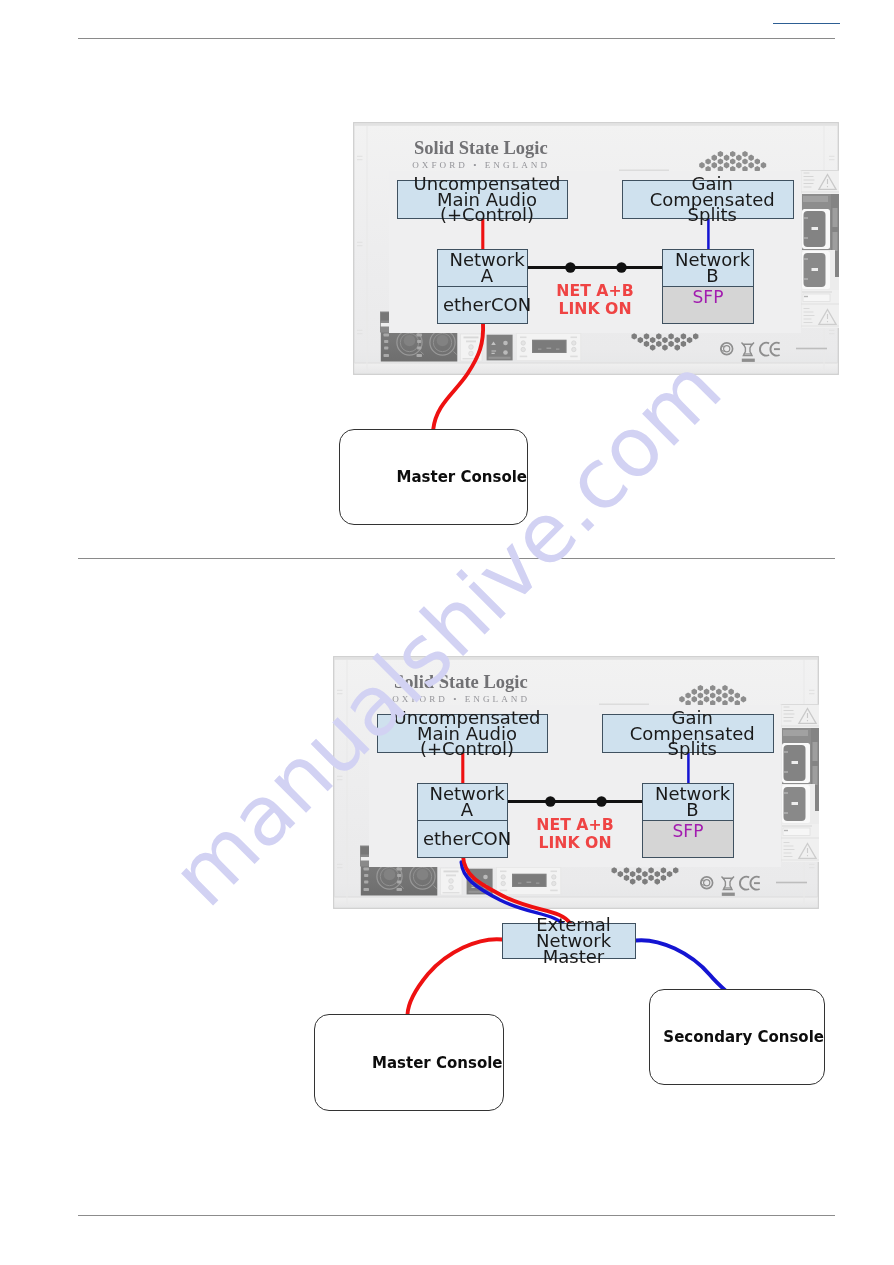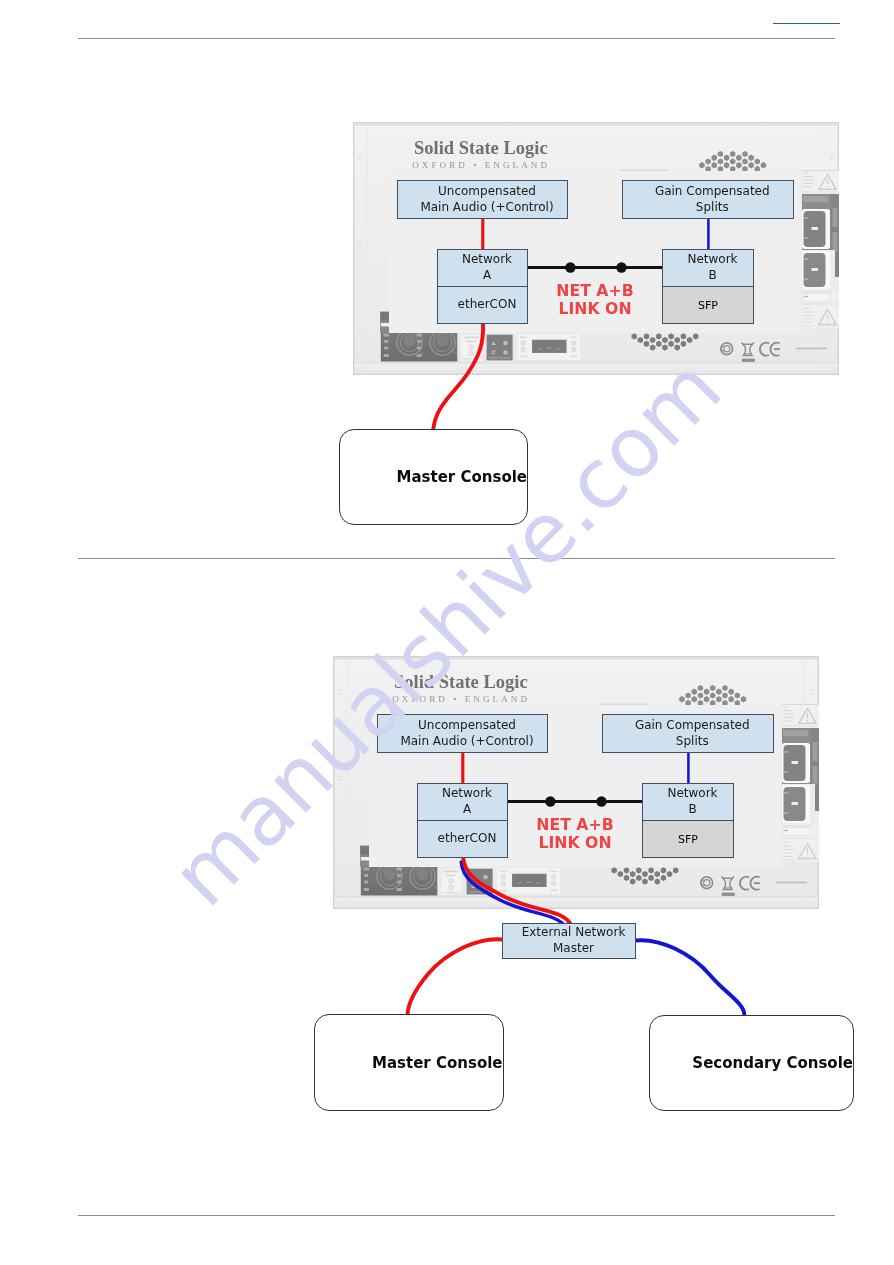--- a/index.html
+++ b/index.html
@@ -8,23 +8,23 @@
   .page{position:absolute;left:0;top:0;width:894px;height:1265px;background:#fff;}
   .rule{position:absolute;background:#8a8a8a;height:1.5px;}
   .bluerule{position:absolute;background:#2d5e93;height:1.6px;}
   .wmlayer{position:absolute;left:0;top:0;width:894px;height:1265px;overflow:hidden;pointer-events:none;}
   .wm{position:absolute;color:#d2d2f3;font-family:"DejaVu Sans",sans-serif;font-weight:400;
       white-space:nowrap;font-size:82.8px;transform-origin:0 0;line-height:1.164;}
   .panelwrap{position:absolute;width:486px;height:253px;}
   .veil{position:absolute;background:#efeff0;}
   .bluebox{position:absolute;background:#cfe1ee;border:1.4px solid #3f5160;box-sizing:border-box;
            display:flex;flex-direction:column;align-items:center;justify-content:center;
-           color:#1a1a1a;font-size:12px;line-height:15.8px;text-align:center;padding-left:9px;}
+           color:#1a1a1a;font-size:18px;line-height:15.8px;text-align:center;padding-left:9px;}
   .graybox{position:absolute;background:#d5d5d5;border:1.4px solid #3f5160;box-sizing:border-box;
-           display:flex;align-items:center;justify-content:center;color:#000000;font-size:11px;}
+           display:flex;justify-content:center;color:#a21caf;font-size:17px;}
   .console{position:absolute;background:#fff;border:1.2px solid #333;border-radius:15px;box-sizing:border-box;
            display:flex;align-items:center;justify-content:flex-end;font-weight:bold;font-size:15px;color:#0d0d0d;}
   .netlbl{position:absolute;font-weight:bold;font-size:15.7px;line-height:18.3px;text-align:center;color:#ef4444;}
   svg.ov{position:absolute;left:0;top:0;overflow:visible;pointer-events:none;}
 </style>
 </head>
 <body>
 
 <div class="page">
 <div class="rule" style="left:78px;top:37.5px;width:757px"></div>
@@ -406,20 +406,20 @@
         <div>NET A+B</div>
         <div>LINK ON</div>
       </div>
       <div class="bluebox" style="left:502px;top:923px;width:134px;height:36px">
         <span>External Network</span>
         <span>Master</span>
       </div>
       <div class="console" style="left:313.5px;top:1014px;width:190px;height:97px">
         <span>Master Console</span>
       </div>
-      <div class="console" style="left:649px;top:1015px;width:205px;height:96px">
+      <div class="console" style="left:649px;top:989px;width:176px;height:96px">
         <span>Secondary Console</span>
       </div>
     </div>
     <div class="wmlayer">
       <div class="wm" style="left:153.9px;top:856.9px;transform:rotate(-44.93deg)">manualshive.com</div>
     </div>
   </div>
 
 </body></html>

